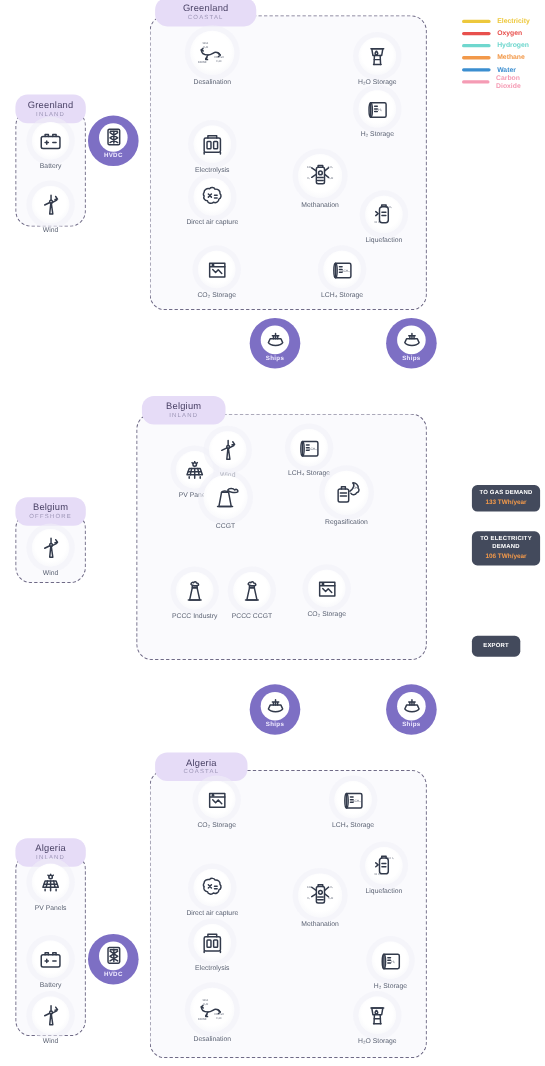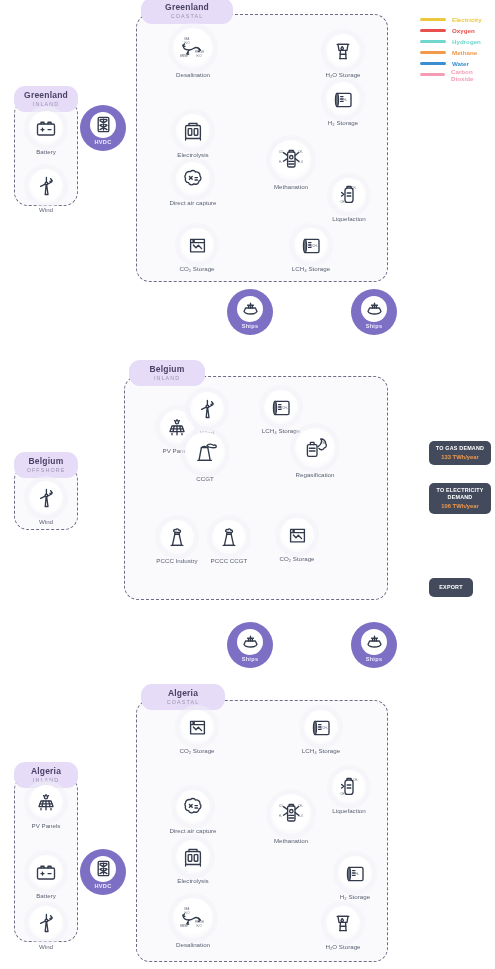--- a/index.html
+++ b/index.html
@@ -5,21 +5,21 @@
   html,body{margin:0;padding:0;background:#ffffff;}
   body{width:495px;height:969px;position:relative;overflow:hidden;
        font-family:"Liberation Sans","DejaVu Sans",sans-serif;color:#3c4257;}
   #stage{position:absolute;left:0;top:0;width:495px;height:969px;}
 
   
   .region{position:absolute;box-sizing:border-box;border:1.4px dashed #6f6a86;
           border-radius:14px;background:#fafafd;}
   .tab{position:absolute;background:#e6dcf7;border-radius:11px 11px 11px 11px;
        text-align:center;padding:4px 10px 5px;box-sizing:border-box;z-index:4;}
-  .tab .t1{font-size:8.5px;font-weight:bold;color:#4a4266;letter-spacing:.2px;line-height:10px;}
+  .tab .t1{font-size:8.5px;font-weight:normal;color:#4a4266;letter-spacing:.2px;line-height:10px;}
   .tab .t2{font-size:5.4px;color:#9b94b5;letter-spacing:1.1px;line-height:8px;}
 
   
   .node{position:absolute;width:50px;text-align:center;z-index:5;}
   .node .disc{width:34px;height:34px;margin:0 auto;border-radius:50%;
      background:radial-gradient(circle at 50% 45%,#ffffff 55%,#f1f2f7 100%);
      box-shadow:0 0 0 5px rgba(240,241,247,.55);
      display:flex;align-items:center;justify-content:center;}
   .node.big .disc{width:40px;height:40px;}
   .node .lbl{font-size:6.2px;color:#5b6273;margin-top:3px;line-height:7px;white-space:nowrap;}

